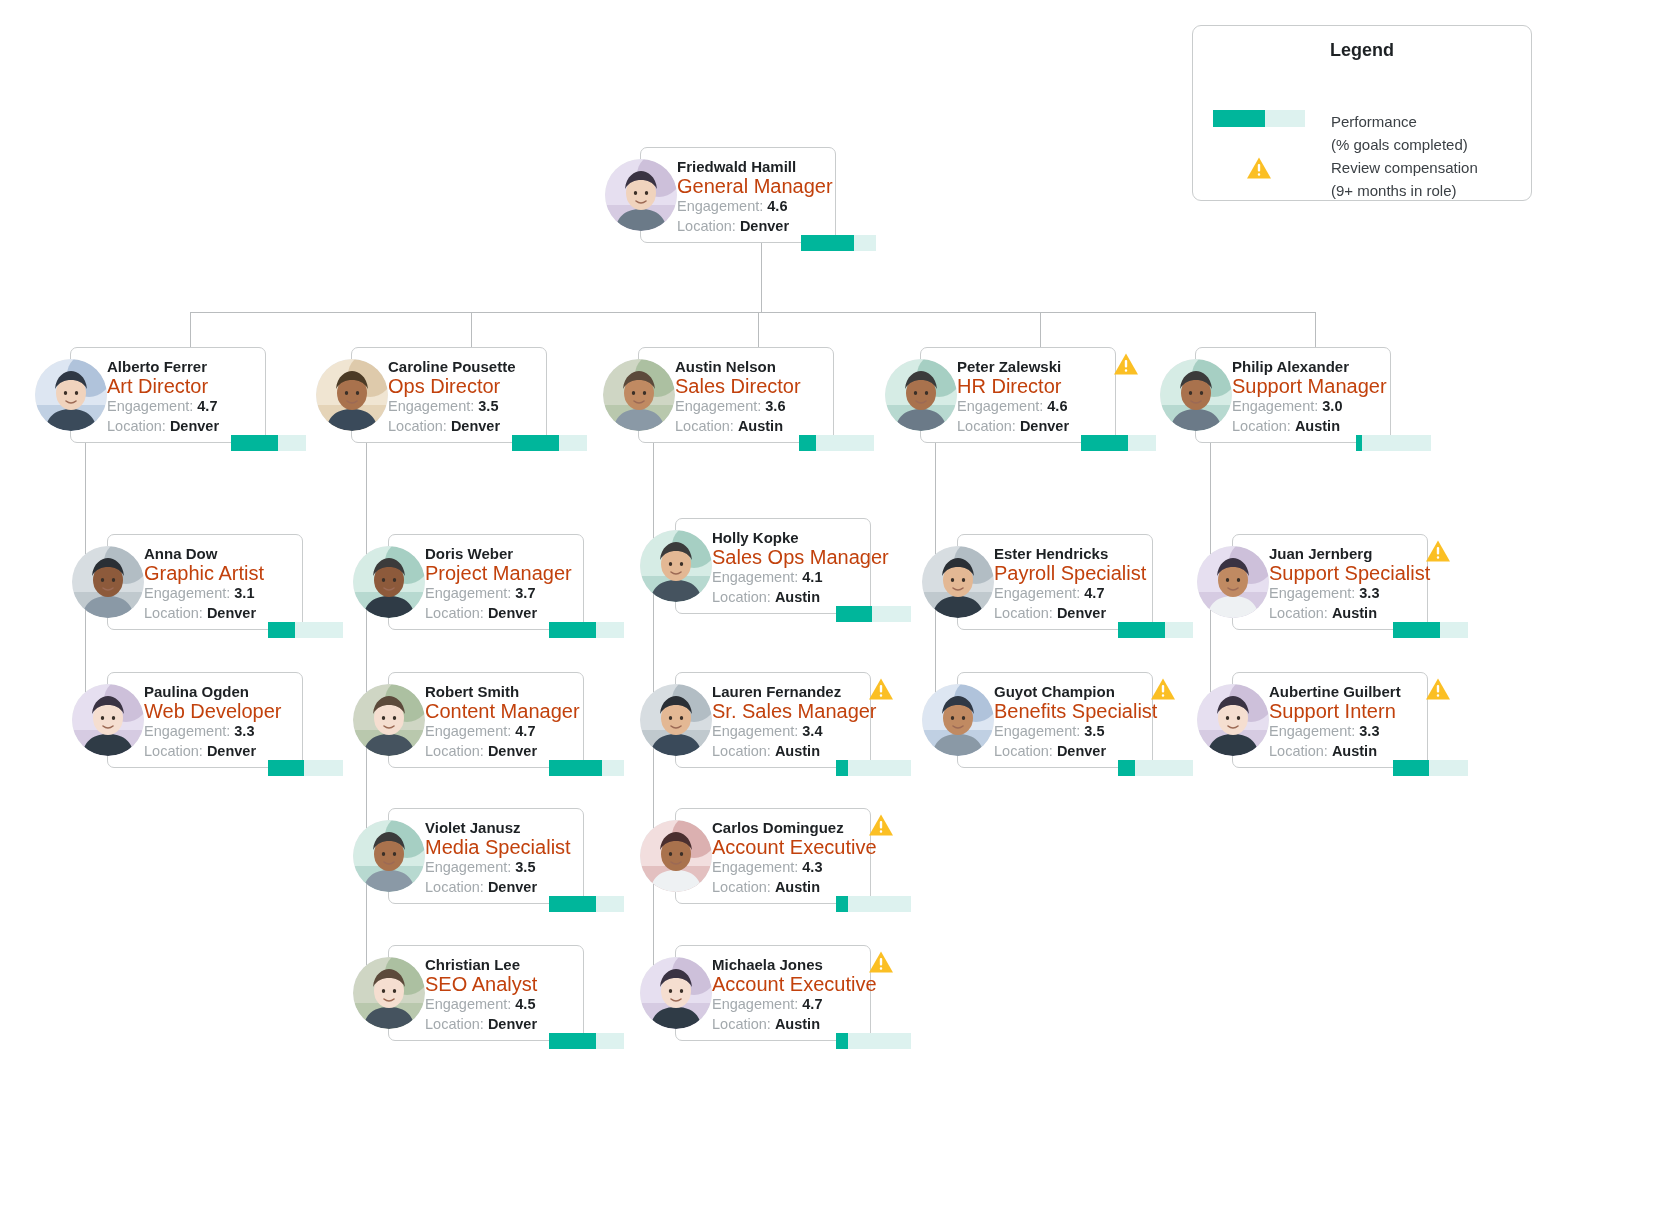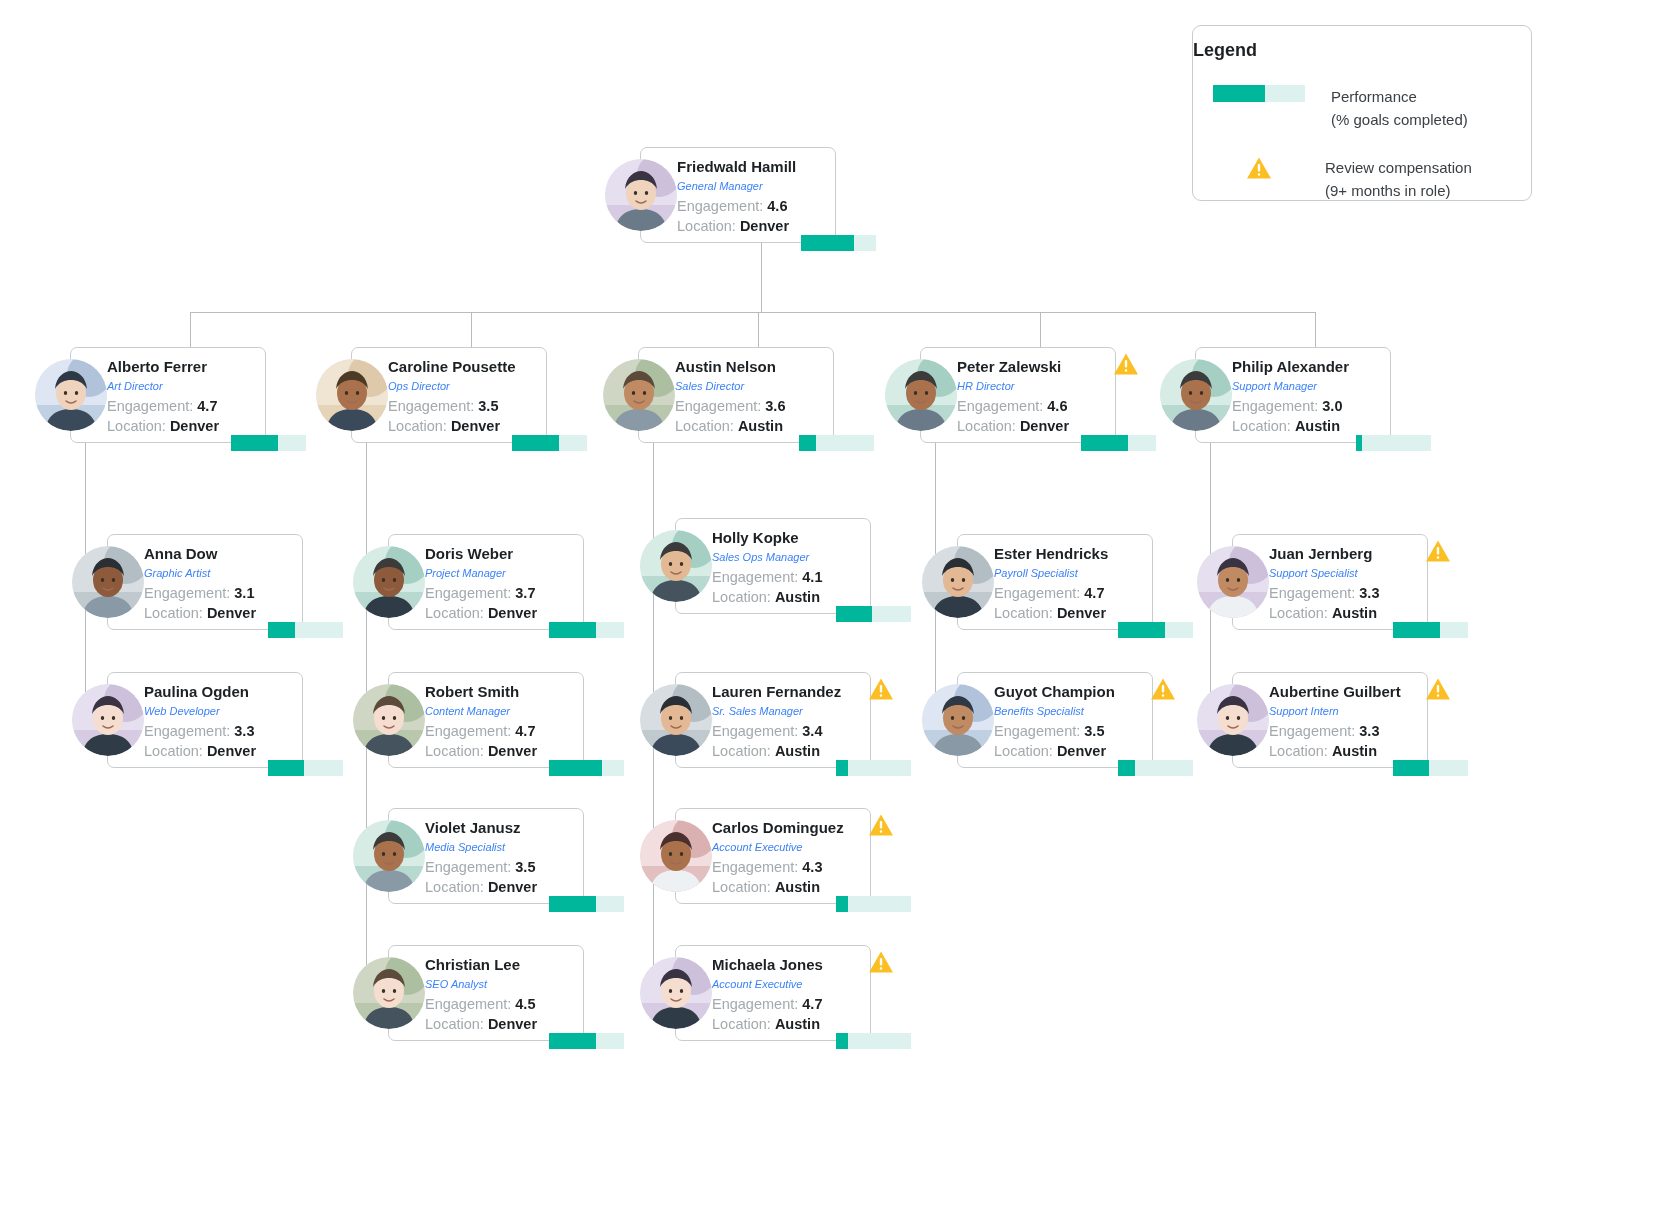--- a/index.html
+++ b/index.html
@@ -37,22 +37,22 @@
   }
   .card-body {
     position: absolute;
     left: 36px; top: 9px; right: 4px;
   }
   .nm {
     font-size: 15px; font-weight: bold; color: #1d2124;
     line-height: 19px; white-space: nowrap;
   }
   .role {
-    font-size: 11px; color: #3b82f6;
-    line-height: 20px; white-space: nowrap; font-style: italic;
+    font-size: 20px; color: #c2410c;
+    line-height: 20px; white-space: nowrap;
   }
   .kv {
     font-size: 14.5px; line-height: 20px; color: #a3a9ad;
     white-space: nowrap;
   }
   .kv b { color: #1d2124; font-weight: bold; }
 
   .avatar {
     position: absolute;
     left: 0; top: 12px;
@@ -90,20 +90,21 @@
   #legend {
     position: absolute;
     left: 1192px; top: 25px;
     width: 340px; height: 176px;
     background: #ffffff;
     border: 1px solid #c9cccd;
     border-radius: 9px;
     z-index: 20;
   }
   #legend .ltitle {
+    text-align: center;
     font-size: 18px; font-weight: bold; color: #1d2124;
     margin-top: 14px;
   }
   .lrow { position: absolute; display: flex; align-items: flex-start; }
   .lrow .ltext { font-size: 15px; color: #3b4045; line-height: 23px; }
   .lbar { width: 92px; height: 17px; background: #ddf2ef; }
   .lbar i { display: block; width: 57%; height: 100%; background: #00b69b; }
 </style>
 </head>
 <body>
@@ -847,40 +848,40 @@
         </div>
         <div class="perf" title="48%">
           <i style="width: 48%;"></i>
         </div>
       </div>
     </div>
 
   <div id="legend">
     <div class="ltitle">Legend</div>
 
-    <div class="lrow" style="left:20px; top:59px;">
+    <div class="lrow" style="left:20px; top:84px;">
       <div class="lbar">
           <i></i>
         </div>
       <div style="margin-left:26px;">
         <div class="ltext">Performance</div>
         <div class="ltext">(% goals completed)</div>
       </div>
     </div>
 
     <div class="lrow" style="left:20px; top:130px;">
       <div style="width:92px; display:flex; justify-content:center;">
         <span>
           <svg viewBox="0 0 26 24" width="26" height="24" aria-hidden="true">
             <path d="M13 1.6 L25 22.4 L1 22.4 Z" fill="#fbbf24"></path>
             <rect x="11.8" y="8" width="2.4" height="7.6" rx="1.1" fill="#ffffff"></rect>
             <rect x="11.8" y="17.2" width="2.4" height="2.6" rx="1.1" fill="#ffffff"></rect>
           </svg>
         </span>
       </div>
-      <div style="margin-left:20px;">
+      <div style="margin-left:26px;">
         <div class="ltext">Review compensation</div>
         <div class="ltext">(9+ months in role)</div>
       </div>
     </div>
   </div>
 
 </div>
 
 </body></html>

